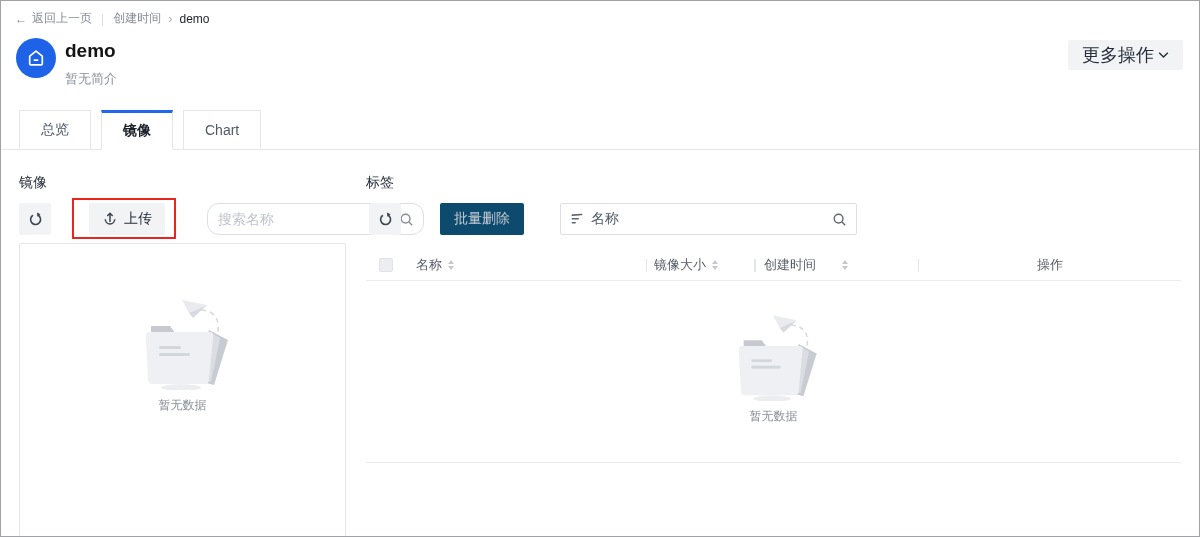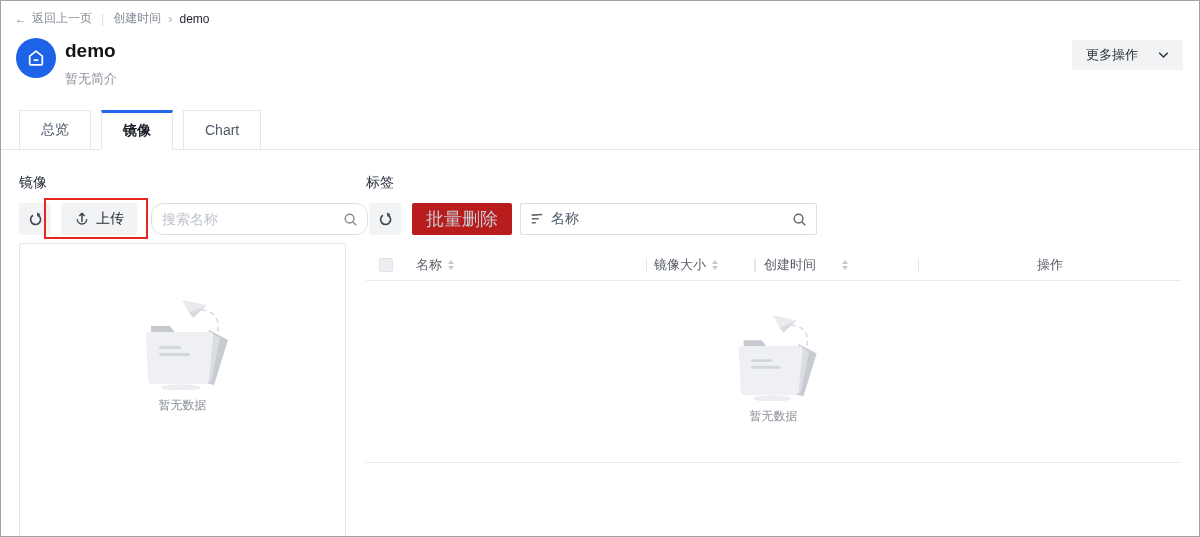--- a/index.html
+++ b/index.html
@@ -17,51 +17,51 @@
   .breadcrumb .current { color:#1d2129; }
 
   
   .page-header { display:flex; align-items:flex-start; padding:0 16px 0 15px; margin-top:11px; }
   .avatar { width:40px; height:40px; border-radius:50%; background:#1e62e8; display:flex; align-items:center; justify-content:center; flex:none; }
   .head-text { margin-left:9px; }
   .head-title { font-size:19px; font-weight:bold; color:#141414; line-height:24px; margin-top:1px; }
   .head-sub { font-size:13px; color:#8a9099; margin-top:7px; }
   .spacer { flex:1; }
   .more-btn { margin-top:2px; height:30px; background:#f2f3f5; border:none; border-radius:2px;
-    padding:0 14px; font-size:13px; color:#272e3b; display:flex; align-items:center; gap:20px; cursor:pointer;
+    padding:0 14px; font-size:18px; color:#272e3b; display:flex; align-items:center; gap:4px; cursor:pointer;
     font-family:inherit; }
 
   
   .tabbar { display:flex; align-items:flex-end; padding:0 18px; margin-top:22px; border-bottom:1px solid #e5e6eb; }
   .tab { height:40px; margin-bottom:-1px; margin-right:10px; background:#fff; border:1px solid #e5e6eb;
     display:flex; align-items:center; justify-content:center; padding:0 21px; font-size:14px; color:#4e5969; cursor:pointer; }
   .tab.active { border-top:3px solid #2266ee; border-bottom-color:#fff; font-weight:bold; color:#1d2129; }
 
   
   .content { display:flex; padding:0 18px; gap:20px; }
   .left-panel { width:327px; flex:none; }
   .right-panel { flex:1; min-width:0; }
   .panel-title { font-size:14px; color:#272e3b; margin-top:24px; line-height:17px; }
-  .toolbar { display:flex; align-items:center; margin-top:12px; height:32px; }
+  .toolbar { display:flex; align-items:center; margin-top:12px; height:32px;gap:28px; }
 
   .icon-btn { width:32px; height:32px; background:#f2f3f5; border:none; border-radius:2px;
     display:flex; align-items:center; justify-content:center; cursor:pointer; flex:none; }
   .upload-wrap { position:relative; margin-left:10px; flex:none; }
   .upload-btn { height:32px; background:#f2f3f5; border:none; border-radius:2px; padding:0 13px;
     font-size:14px; color:#272e3b; display:flex; align-items:center; gap:6px; cursor:pointer; font-family:inherit; }
   .annotation-box { position:absolute; top:-5px; bottom:-4px; left:-17px; right:-11px;
     border:2px solid #e8261d; pointer-events:none; }
   .search-box { flex:1; margin-left:14px; height:32px; border:1px solid #dcdfe6; border-radius:12px;
     display:flex; align-items:center; padding:0 9px 0 10px; background:#fff; }
   .search-box input { flex:1; border:none; outline:none; font-size:14px; color:#1d2129; background:transparent;
     font-family:inherit; min-width:0; }
   .search-box input::placeholder { color:#bfc4cc; }
 
-  .dis-btn { height:32px; background:#b91c1c; border:none; border-radius:2px; margin-left:11px; padding:0 14px;
-    font-size:18px; color:#c5cad1; flex:none; font-family:inherit; cursor:not-allowed; }
+  .dis-btn { height:32px; background:#0c4a6e; border:none; border-radius:2px; margin-left:11px; padding:0 14px;
+    font-size:14px; color:#c5cad1; flex:none; font-family:inherit; cursor:not-allowed; }
   .filter-box { width:297px; margin-left:8px; height:32px; border:1px solid #dcdfe6; border-radius:2px;
     display:flex; align-items:center; padding:0 9px 0 10px; background:#fff; cursor:pointer; flex:none; }
   .filter-label { font-size:14px; color:#4e5969; margin-left:7px; flex:1; }
 
   
   .list-box { margin-top:8px; border:1px solid #e5e6eb; border-radius:2px; height:303px; overflow:hidden; }
   .empty-state { display:flex; flex-direction:column; align-items:center; }
   .empty-state .txt { font-size:12px; color:#8a9099; margin-top:7px; }
   .list-box .empty-state { margin-top:46px; }
 

